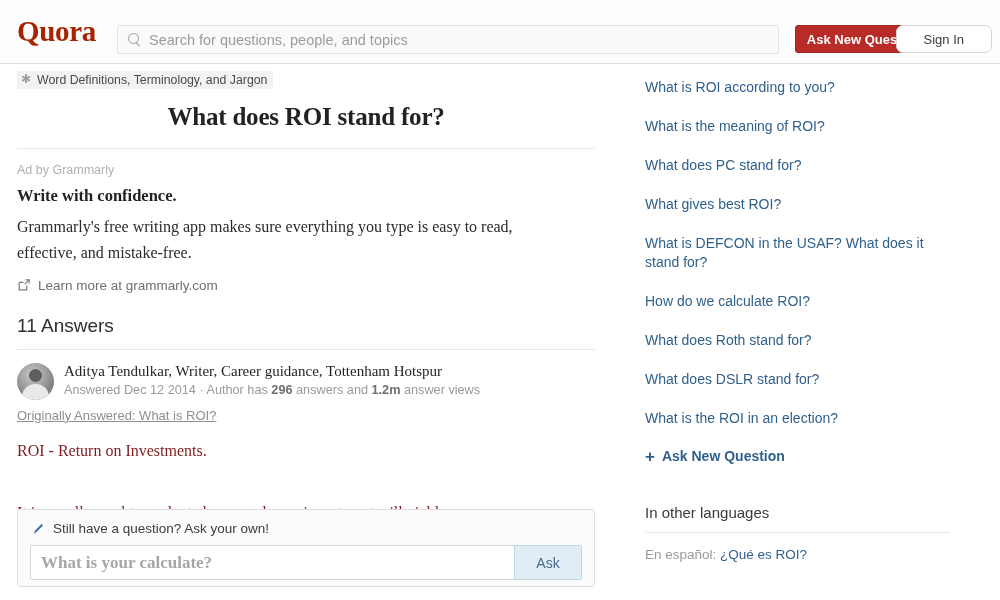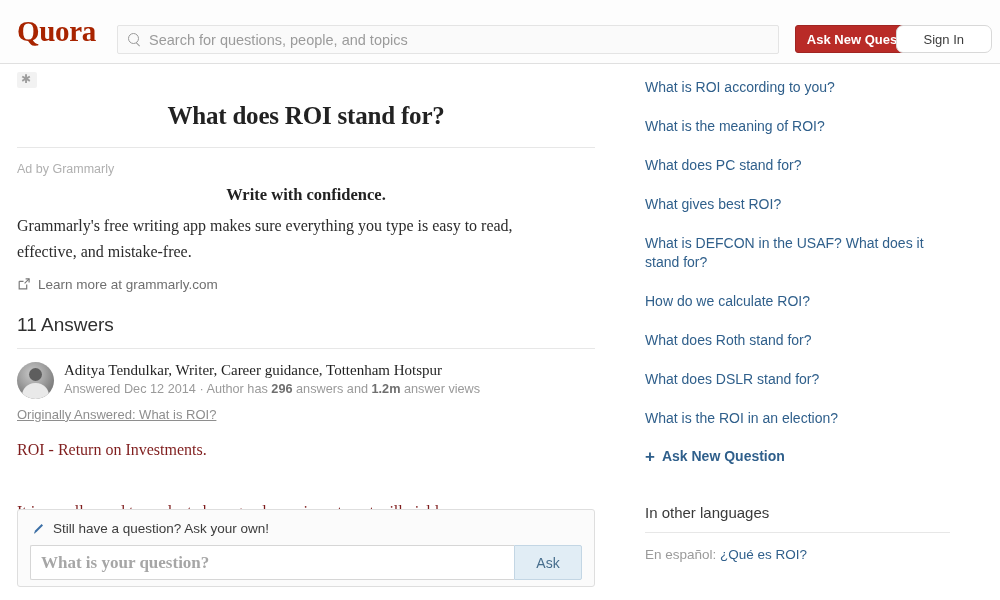--- a/index.html
+++ b/index.html
@@ -89,21 +89,21 @@
     font-size: 25px; font-weight: bold; color: #222222;
     letter-spacing: -0.2px;
     text-align: center;
   }
   .hr { height: 1px; background: #e7e7e7; margin-top: 17px; }
 
   .ad-label { margin-top: 14px; font-size: 12.5px; color: #b0b0b0; }
   .ad-head {
     margin-top: 9px;
     font-family: "Liberation Serif", serif;
-    font-size: 16.5px; font-weight: bold; color: #222222; text-align: center;
+    font-size: 16.5px; font-weight: bold; color: #222222;
   }
   .ad-body {
     margin-top: 8px;
     font-family: "Liberation Serif", serif;
     font-size: 16px; color: #2b2b2b; line-height: 1.62;
     max-width: 545px;
   }
   .ad-link {
     margin-top: 12px; display: flex; align-items: center; gap: 7px;
     font-size: 13.5px; color: #6f6f6f; cursor: pointer;
@@ -207,20 +207,21 @@
     </div>
 
     <div class="ask-new-btn">Ask New Question</div>
     <div class="signin-btn">Sign In</div>
   </div>
 
   <div class="main">
 
     <div class="topic-tag">
       <span class="topic-ico">✱</span>
+      <span>Word Definitions, Terminology, and Jargon</span>
     </div>
 
     <h1 class="q-title">What does ROI stand for?</h1>
 
     <div class="hr"></div>
 
     <div class="ad-label">Ad by Grammarly</div>
     <div class="ad-head">Write with confidence.</div>
     <div class="ad-body">Grammarly's free writing app makes sure everything you type is easy to read, effective, and mistake-free.</div>
 
@@ -259,21 +260,21 @@
     <div class="askbox-head">
       <span class="pencil-ico">
         <svg width="14" height="14" viewBox="0 0 14 14">
           <path d="M3 11.4 L4.1 8.6 L10.6 2.1 L12 3.5 L5.5 10 Z" fill="#3a6ea5"></path>
           <path d="M3 11.4 L4.1 10.4 L4.6 10.9 Z" fill="#1f4d7a"></path>
         </svg>
       </span>
       <span>Still have a question? Ask your own!</span>
     </div>
     <div class="askbox-row">
-      <div class="ask-input">What is your question?</div>
+      <div class="ask-input">What is your calculate?</div>
       <div class="ask-btn">Ask</div>
     </div>
   </div>
 
   <div class="sidebar">
     <a class="side-link">What is ROI according to you?</a>
     <a class="side-link">What is the meaning of ROI?</a>
     <a class="side-link">What does PC stand for?</a>
     <a class="side-link">What gives best ROI?</a>
     <a class="side-link">What is DEFCON in the USAF? What does it stand for?</a>

